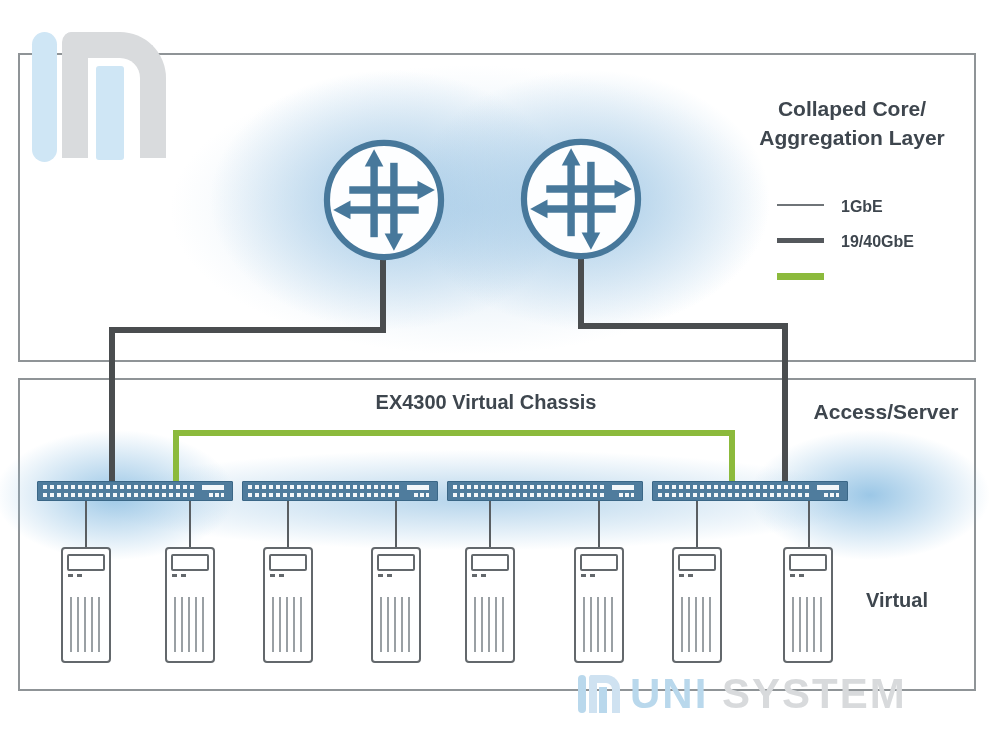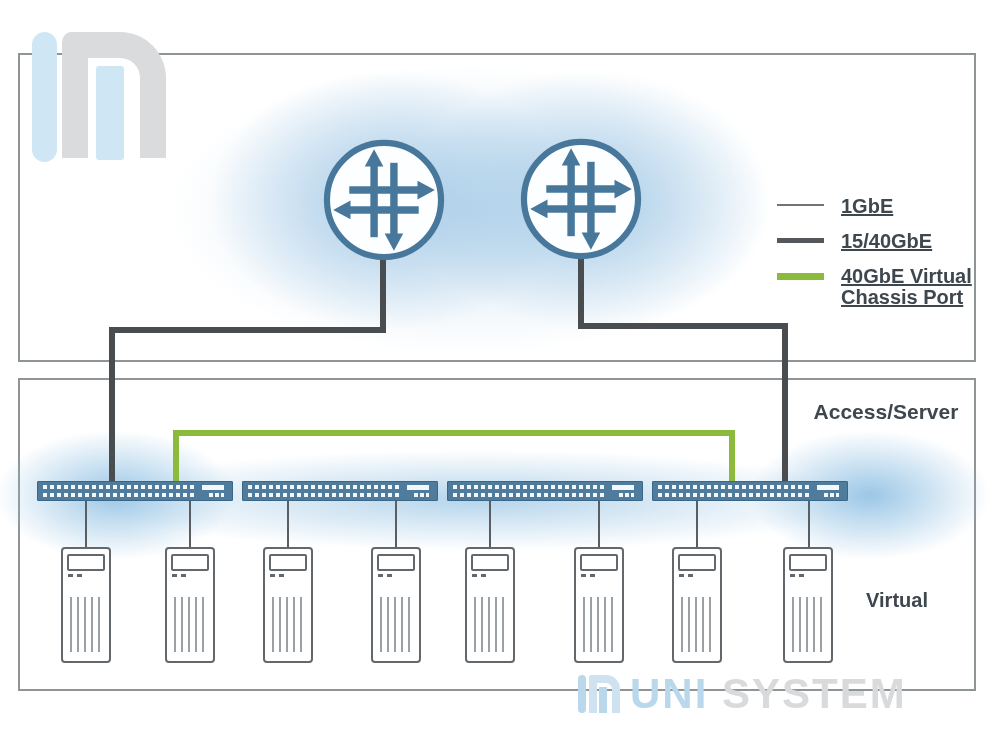--- a/index.html
+++ b/index.html
@@ -27,21 +27,21 @@
   .blob-l{left:-25px;top:50px;width:240px;height:130px;
       background:radial-gradient(closest-side,rgba(150,196,229,.95),rgba(150,196,229,0));}
   .blob-r{left:730px;top:50px;width:240px;height:130px;
       background:radial-gradient(closest-side,rgba(150,196,229,.95),rgba(150,196,229,0));}
   
   .label{position:absolute;color:var(--text-dark);font-weight:700;}
   .heading{left:722px;top:94px;width:260px;text-align:center;font-size:21px;line-height:29px;}
   .ex-title{left:336px;top:391px;width:300px;text-align:center;font-size:20px;}
   .access-label{left:800px;top:400px;width:172px;text-align:center;font-size:21px;}
   .server-label{left:837px;top:589px;width:120px;text-align:center;font-size:20px;}
-  .lg-label{position:absolute;left:841px;color:var(--text-dark);font-weight:700;font-size:20px;line-height:21px;text-decoration:underline;}
+  .lg-label{position:absolute;left:841px;color:var(--text-dark);font-weight:700;font-size:16px;line-height:21px;}
   .lg-swatch{position:absolute;width:47px;}
   
   .seg{position:absolute;z-index:2;}
   .dark{background:var(--link-dark);}
   .green{background:var(--link-green);}
   .drop{position:absolute;z-index:2;width:2px;top:501px;height:47px;background:#595e62;}
   
   .router{position:absolute;z-index:3;color:var(--device-blue);}
   .router svg{display:block;}
   .switch{position:absolute;z-index:3;top:481px;width:196px;height:20px;background:var(--switch-body);
@@ -81,32 +81,32 @@
 <body>
 
 <div class="canvas" style="--panel-border: #8f9497; --device-blue: #47789b; --switch-body: #4f7c9d; --link-dark: #4a4d4f; --link-thin: #6f7478; --link-green: #8cba3c; --glow-blue: #aed2e9; --text-dark: #3e464e; --watermark-blue: #b9d8ec; --watermark-gray: #d8dadc;">
 
   <div class="panel top-panel">
     <div class="glow g0"></div>
     <div class="glow g1"></div>
     <div class="glow g2"></div>
   </div>
 
+  <div class="label heading">
+    <div>Collaped Core/</div>
+    <div>Aggregation Layer</div>
+  </div>
 
   <div class="lg-swatch" style="left:777px;top:204px;height:2px;background:var(--link-thin);"></div>
   <div class="lg-label" style="top:196px;">1GbE</div>
 
   <div class="lg-swatch" style="left:777px;top:238px;height:5px;background:#54585c;"></div>
-  <div class="lg-label" style="top:231px;">15/40GbE</div>
+  <div class="lg-label" style="top:231px;">19/40GbE</div>
 
   <div class="lg-swatch" style="left:777px;top:273px;height:7px;background:var(--link-green);"></div>
-  <div class="lg-label" style="top:266px;">
-    <div>40GbE Virtual</div>
-    <div>Chassis Port</div>
-  </div>
 
   <div class="seg dark" style="left:380px;top:255px;width:6px;height:78px;"></div>
   <div class="seg dark" style="left:109px;top:327px;width:277px;height:6px;"></div>
   <div class="seg dark" style="left:109px;top:327px;width:6px;height:156px;"></div>
 
   <div class="seg dark" style="left:578px;top:255px;width:6px;height:74px;"></div>
   <div class="seg dark" style="left:578px;top:323px;width:210px;height:6px;"></div>
   <div class="seg dark" style="left:782px;top:323px;width:6px;height:160px;"></div>
 
   <div class="router" style="left:322px;top:138px;">
@@ -139,20 +139,21 @@
       </g>
     </svg>
   </div>
 
   <div class="panel bottom-panel">
     <div class="glow band"></div>
     <div class="glow blob-l"></div>
     <div class="glow blob-r"></div>
   </div>
 
+  <div class="label ex-title">EX4300 Virtual Chassis</div>
   <div class="label access-label">Access/Server</div>
   <div class="label server-label">Virtual</div>
 
   <div class="seg green" style="left:173px;top:430px;width:562px;height:6px;"></div>
   <div class="seg green" style="left:173px;top:430px;width:6px;height:53px;"></div>
   <div class="seg green" style="left:729px;top:430px;width:6px;height:53px;"></div>
 
   <div class="switch" style="left:37px;">
     <div class="prow r1"></div>
     <div class="prow r2"></div>

